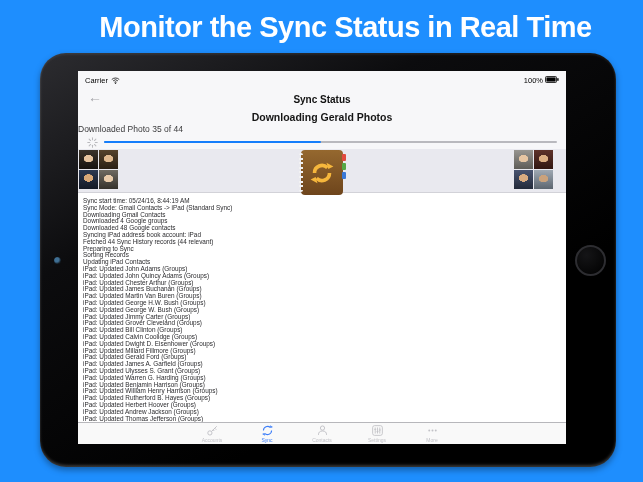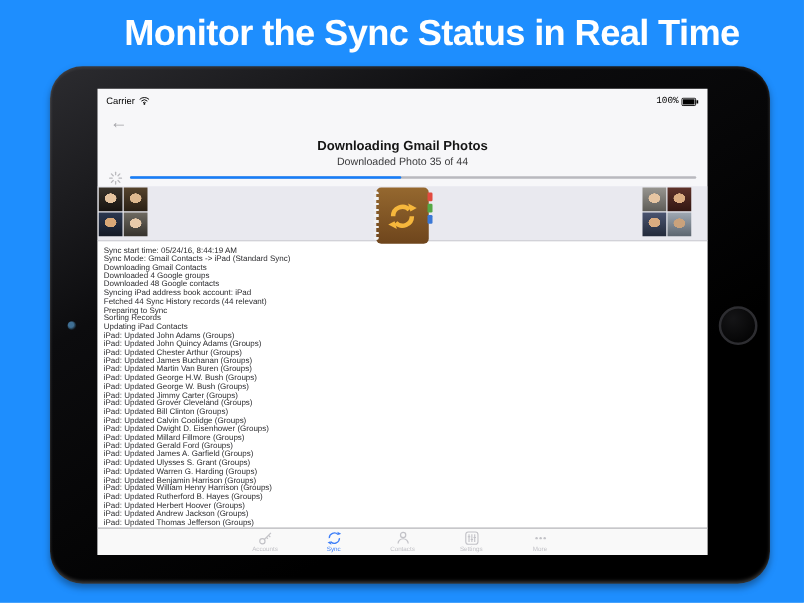--- a/index.html
+++ b/index.html
@@ -21,28 +21,28 @@
     border:2px solid #2d2d31;background:radial-gradient(circle at 35% 30%,#151517,#000);}
 
   
   .screen{position:absolute;left:38px;top:18px;width:488px;height:373px;background:#f7f7f9;
     display:flex;flex-direction:column;overflow:hidden;}
 
   .statusbar{height:15px;display:flex;align-items:center;padding:2px 7px 0 7px;
     font-size:7.5px;color:#000;position:relative;}
   .sb-left{display:flex;align-items:center;gap:3px;}
   .sb-center{position:absolute;left:0;right:0;text-align:center;font-weight:bold;}
-  .sb-right{margin-left:auto;display:flex;align-items:flex-end;gap:2px;font-family:Liberation Mono, monospace;}
+  .sb-right{margin-left:auto;display:flex;align-items:flex-start;gap:2px;}
 
   .navbar{height:23px;position:relative;display:flex;align-items:center;}
   .back{position:absolute;left:10px;top:1px;color:#a5a5aa;font-size:14px;cursor:pointer;}
   .nav-title{width:100%;text-align:center;font-weight:bold;font-size:10px;color:#111;}
 
   .dl-title{text-align:center;font-weight:bold;font-size:10.5px;color:#151515;height:13px;}
-  .dl-sub{text-align:center;font-size:8.5px;color:#3a3a3c;height:11px;}
+  .dl-sub{font-size:8.5px;color:#3a3a3c;height:11px;}
 
   .progress-row{height:14px;display:flex;align-items:center;padding:0 9px;gap:6px;}
   .spinner{flex:0 0 auto;}
   .track{flex:1;height:2px;background:#b9b9be;border-radius:1px;position:relative;}
   .fill{position:absolute;left:0;top:0;bottom:0;background:#157efb;border-radius:1px;}
 
   .strip{height:43px;background:#e9e9ef;border-bottom:1px solid #d2d2d8;position:relative;}
   .grid{position:absolute;top:1px;display:grid;grid-template-columns:19px 19px;
     grid-template-rows:19px 19px;gap:1px;}
   .grid.left{left:1px;} .grid.right{right:13px;}
@@ -103,23 +103,24 @@
           <svg width="14" height="7" viewBox="0 0 14 7">
             <rect x="0.5" y="0.5" width="11" height="6" rx="1" fill="none" stroke="#000" stroke-width="0.8"></rect>
             <rect x="1.4" y="1.4" width="9.2" height="4.2" fill="#000"></rect>
             <rect x="12.2" y="2.2" width="1.4" height="2.6" fill="#000"></rect>
           </svg>
         </div>
       </div>
 
       <div class="navbar">
         <span class="back">←</span>
-      </div>
-
-      <div class="dl-title">Downloading Gmail Photos</div>
+        <div class="nav-title">Sync Status</div>
+      </div>
+
+      <div class="dl-title">Downloading Gerald Photos</div>
       <div class="dl-sub">Downloaded Photo 35 of 44</div>
 
       <div class="progress-row">
         <svg class="spinner" width="11" height="11" viewBox="0 0 12 12">
           <g stroke="#b9b9bd" stroke-width="1.1" stroke-linecap="round">
             <line x1="6" y1="0.8" x2="6" y2="3"></line>
               <line x1="6" y1="9" x2="6" y2="11.2"></line>
             <line x1="0.8" y1="6" x2="3" y2="6"></line>
               <line x1="9" y1="6" x2="11.2" y2="6"></line>
             <line x1="2.3" y1="2.3" x2="3.9" y2="3.9"></line>

